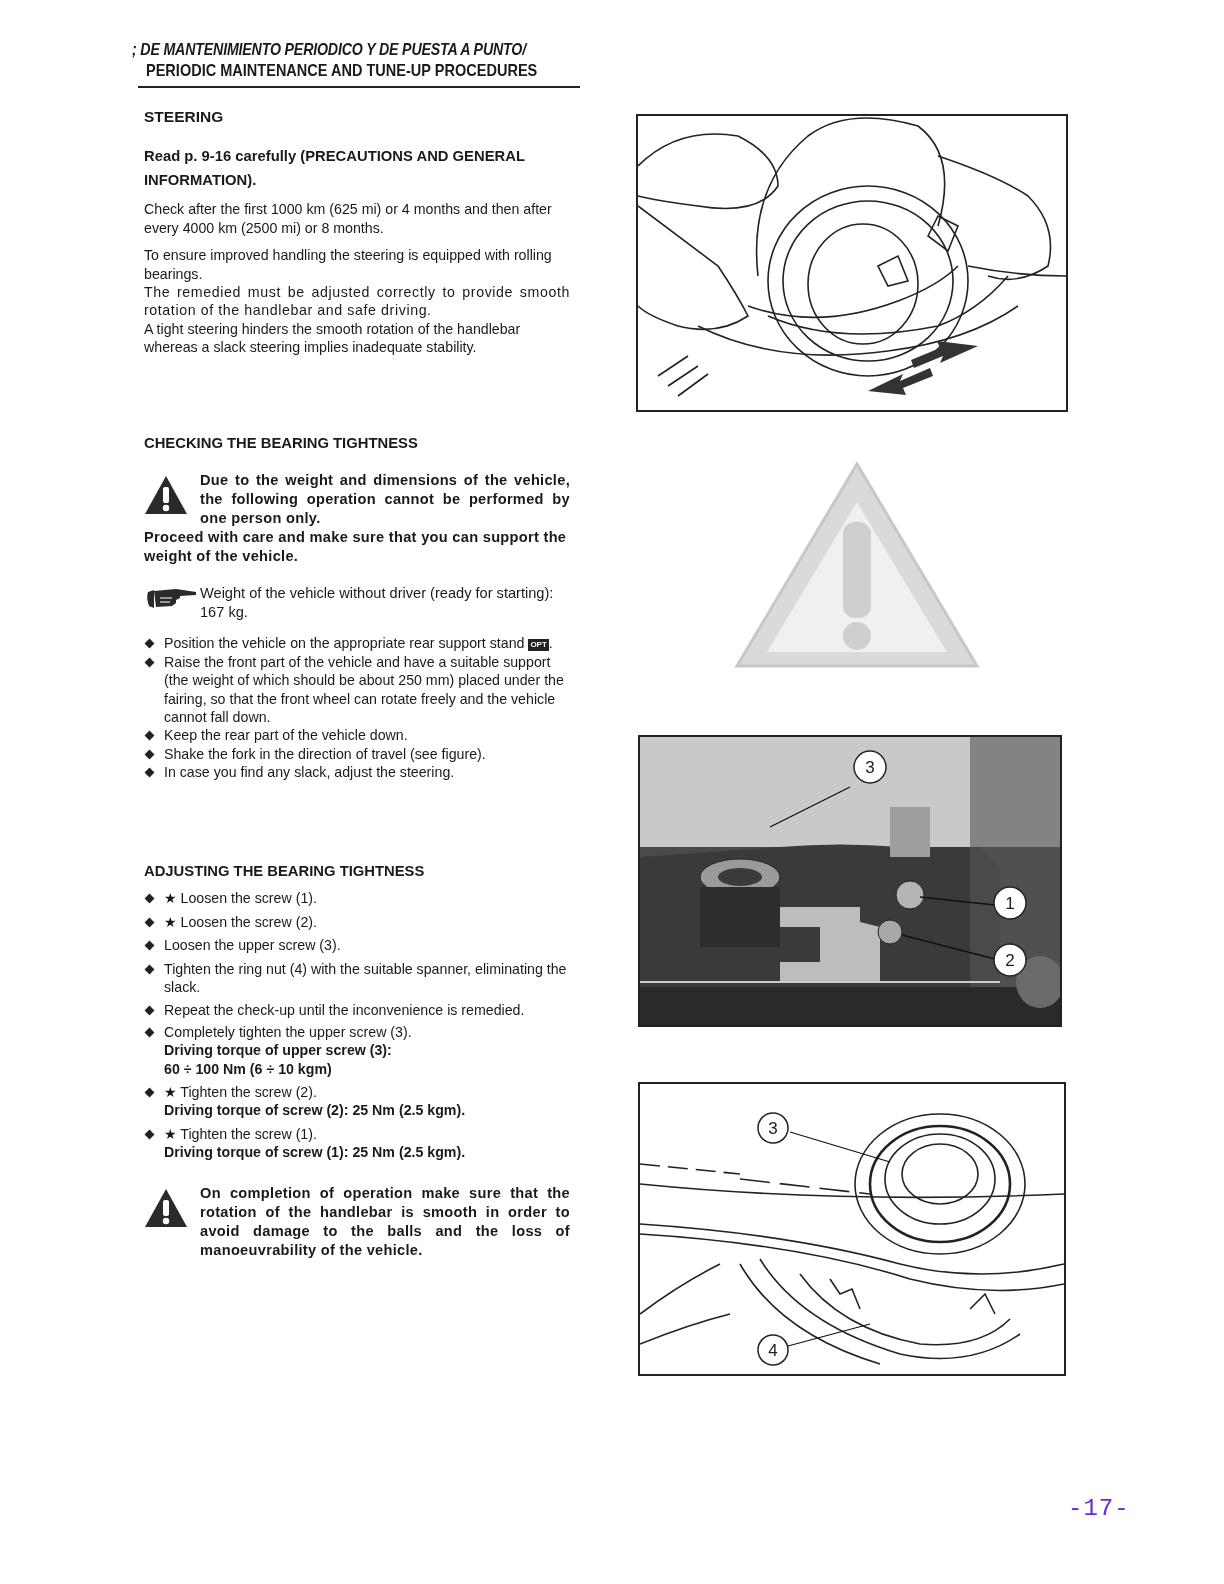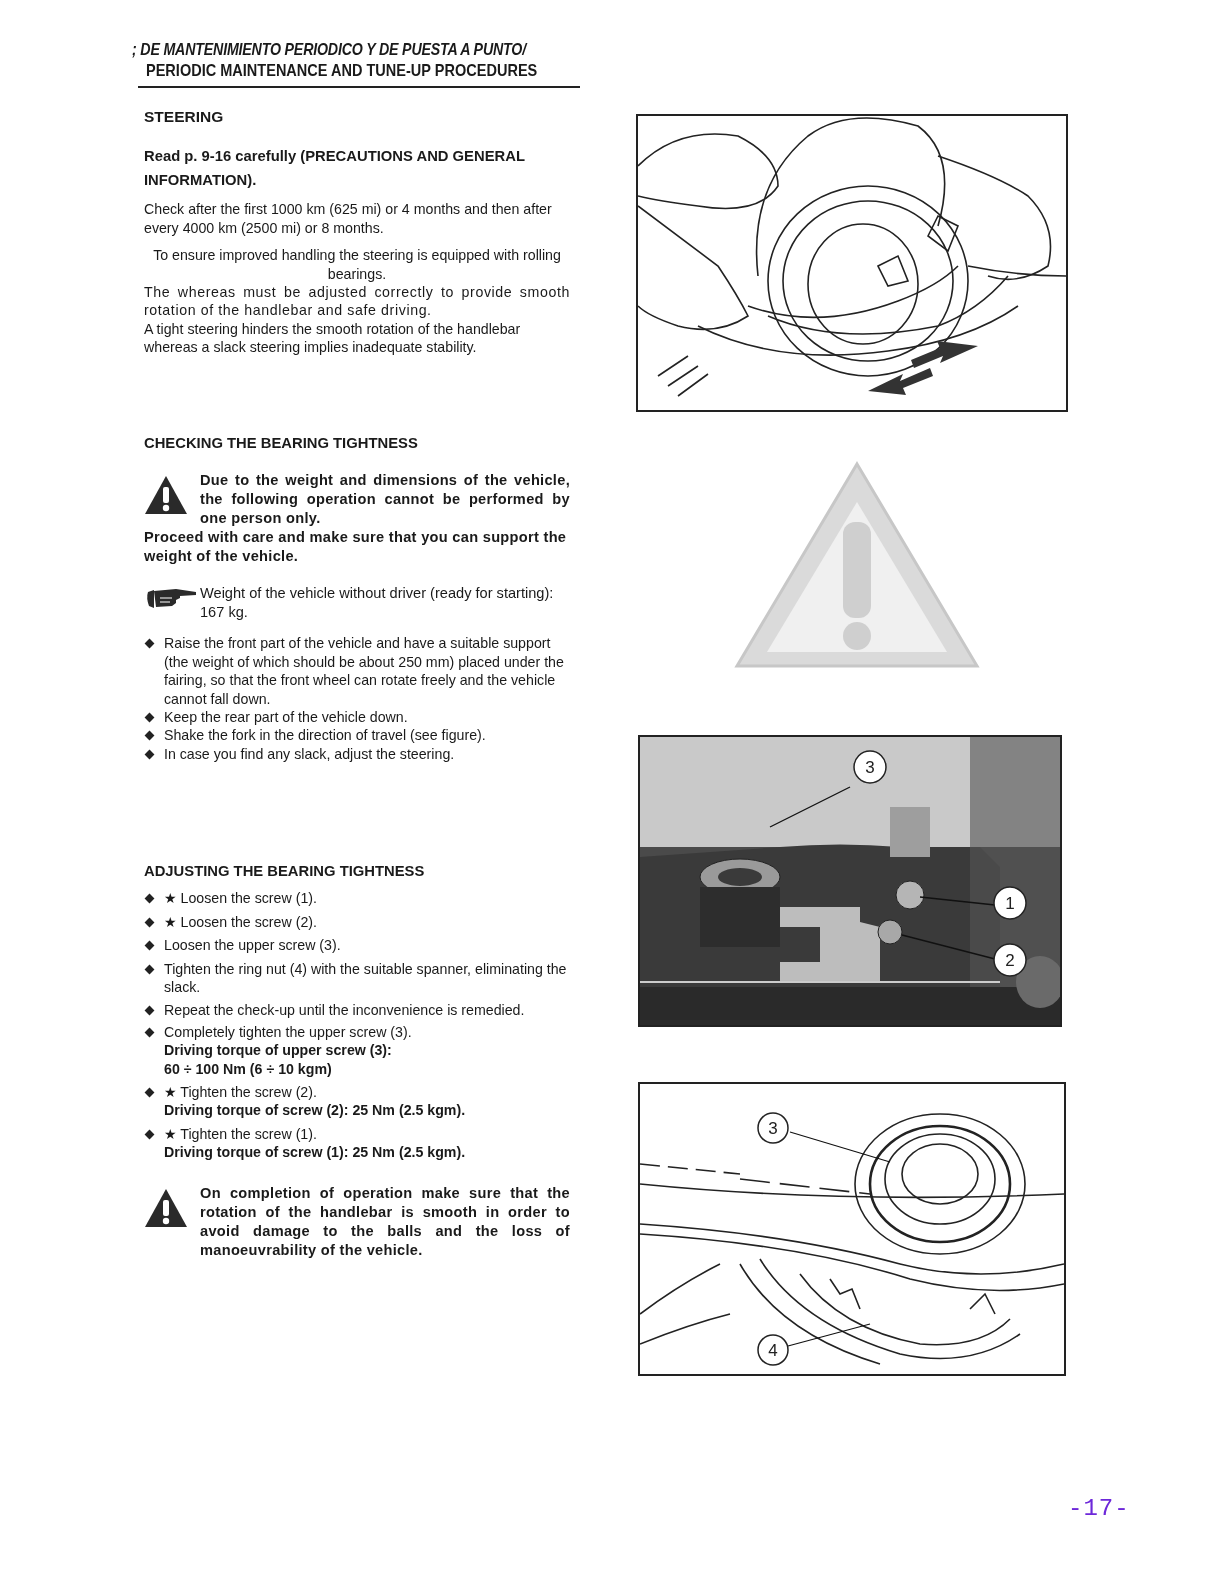--- a/index.html
+++ b/index.html
@@ -61,22 +61,22 @@
     <polygon points="124,42 214,192 34,192" fill="#e4e4e4"></polygon>
     <rect x="110" y="62" width="28" height="96" rx="12" fill="#a9a9a9"></rect>
     <circle cx="124" cy="176" r="14" fill="#a9a9a9"></circle>
   </svg>
 </div>
 
 <div class="col" style="top:108px;">
   <p class="h-main">STEERING</p>
   <p class="bold" style="margin-top:18px;font-size:14.8px;line-height:24px;">Read p. 9-16 carefully (PRECAUTIONS AND GENERAL INFORMATION).</p>
   <p style="margin-top:8px;">Check after the first 1000 km (625 mi) or 4 months and then after every 4000 km (2500 mi) or 8 months.</p>
-  <p style="margin-top:9px;text-align:center;">To ensure improved handling the steering is equipped with rolling bearings.</p>
-  <p class="justify" style="letter-spacing:0.6px;">The whereas must be adjusted correctly to provide smooth rotation of the handlebar and safe driving.</p>
+  <p style="margin-top:9px;">To ensure improved handling the steering is equipped with rolling bearings.</p>
+  <p class="justify" style="letter-spacing:0.6px;">The remedied must be adjusted correctly to provide smooth rotation of the handlebar and safe driving.</p>
   <p>A tight steering hinders the smooth rotation of the handlebar whereas a slack steering implies inadequate stability.</p>
 </div>
 
 <div class="col" style="top:434px;">
   <p class="h-sec">CHECKING THE BEARING TIGHTNESS</p>
 
   <div class="warn" style="margin-top:19px;">
     <svg class="tri" viewBox="0 0 44 40">
       <polygon points="22,1 43,39 1,39" fill="#2a2a2a"></polygon>
       <rect x="19" y="12" width="6" height="16" rx="2" fill="#fff"></rect>
@@ -89,20 +89,22 @@
   <div class="note" style="margin-top:18px;">
     <svg class="hand" viewBox="0 0 52 24">
       <path d="M2,6 Q0,12 3,20 L8,22 L8,4 Z" fill="#2a2a2a"></path>
       <path d="M8,5 L30,3 L50,6 L50,9 L34,10 L34,12 L30,14 L30,17 L26,20 L10,21 Z" fill="#2a2a2a"></path>
       <path d="M14,12 L26,12 M14,16 L24,16" stroke="#fff" stroke-width="1.2"></path>
     </svg>
     <p class="indent">Weight of the vehicle without driver (ready for starting): 167 kg.</p>
   </div>
 
   <ul class="bullets" style="margin-top:12px;">
+    <li><span class="dia"></span><span>Position the vehicle on the appropriate rear support stand</span>
+      <span class="opt">OPT</span><span>.</span></li>
     <li><span class="dia"></span><span>Raise the front part of the vehicle and have a suitable support (the weight of which should be about 250 mm) placed under the fairing, so that the front wheel can rotate freely and the vehicle cannot fall down.</span></li>
     <li><span class="dia"></span><span>Keep the rear part of the vehicle down.</span></li>
     <li><span class="dia"></span><span>Shake the fork in the direction of travel (see figure).</span></li>
     <li><span class="dia"></span><span>In case you find any slack, adjust the steering.</span></li>
   </ul>
 </div>
 
 <div class="col" style="top:862px;">
   <p class="h-sec">ADJUSTING THE BEARING TIGHTNESS</p>
   <ul class="bullets" style="margin-top:9px;">

